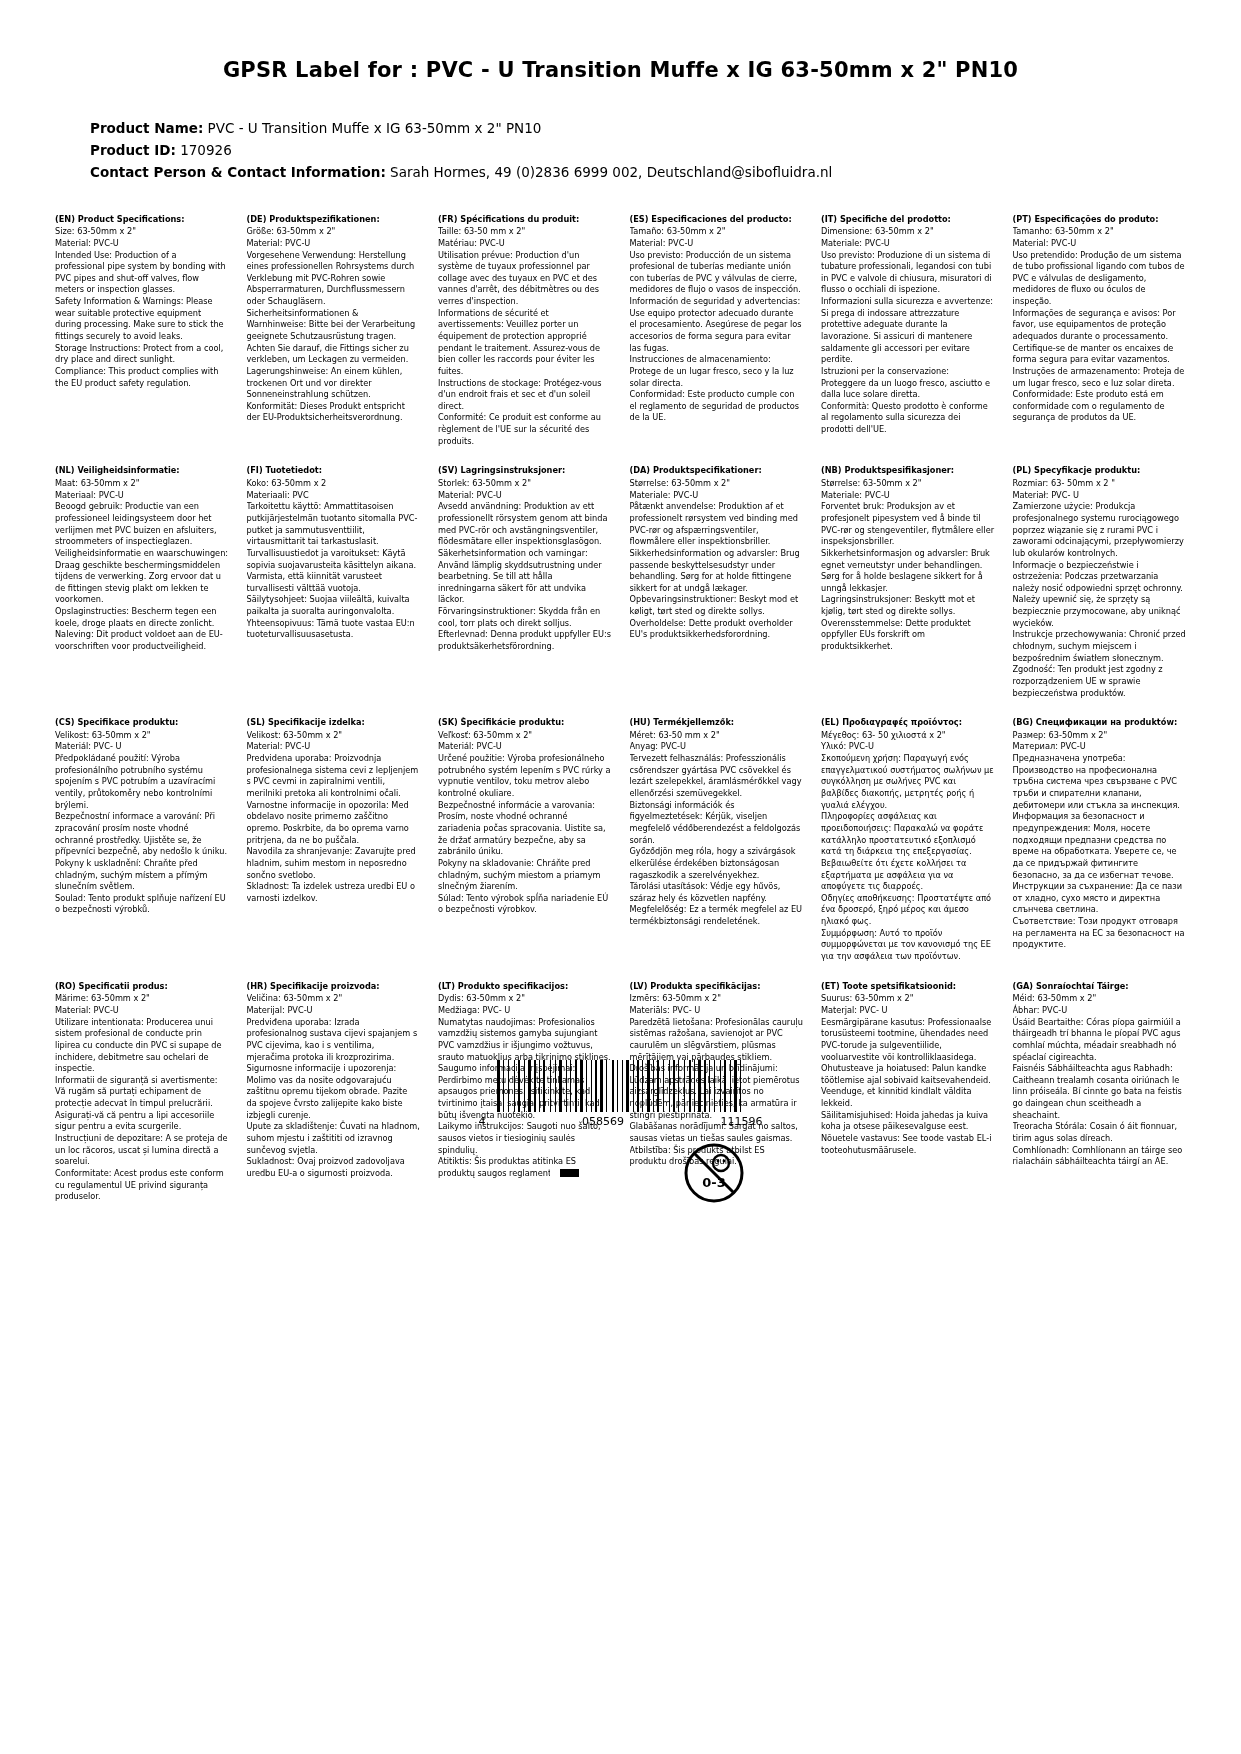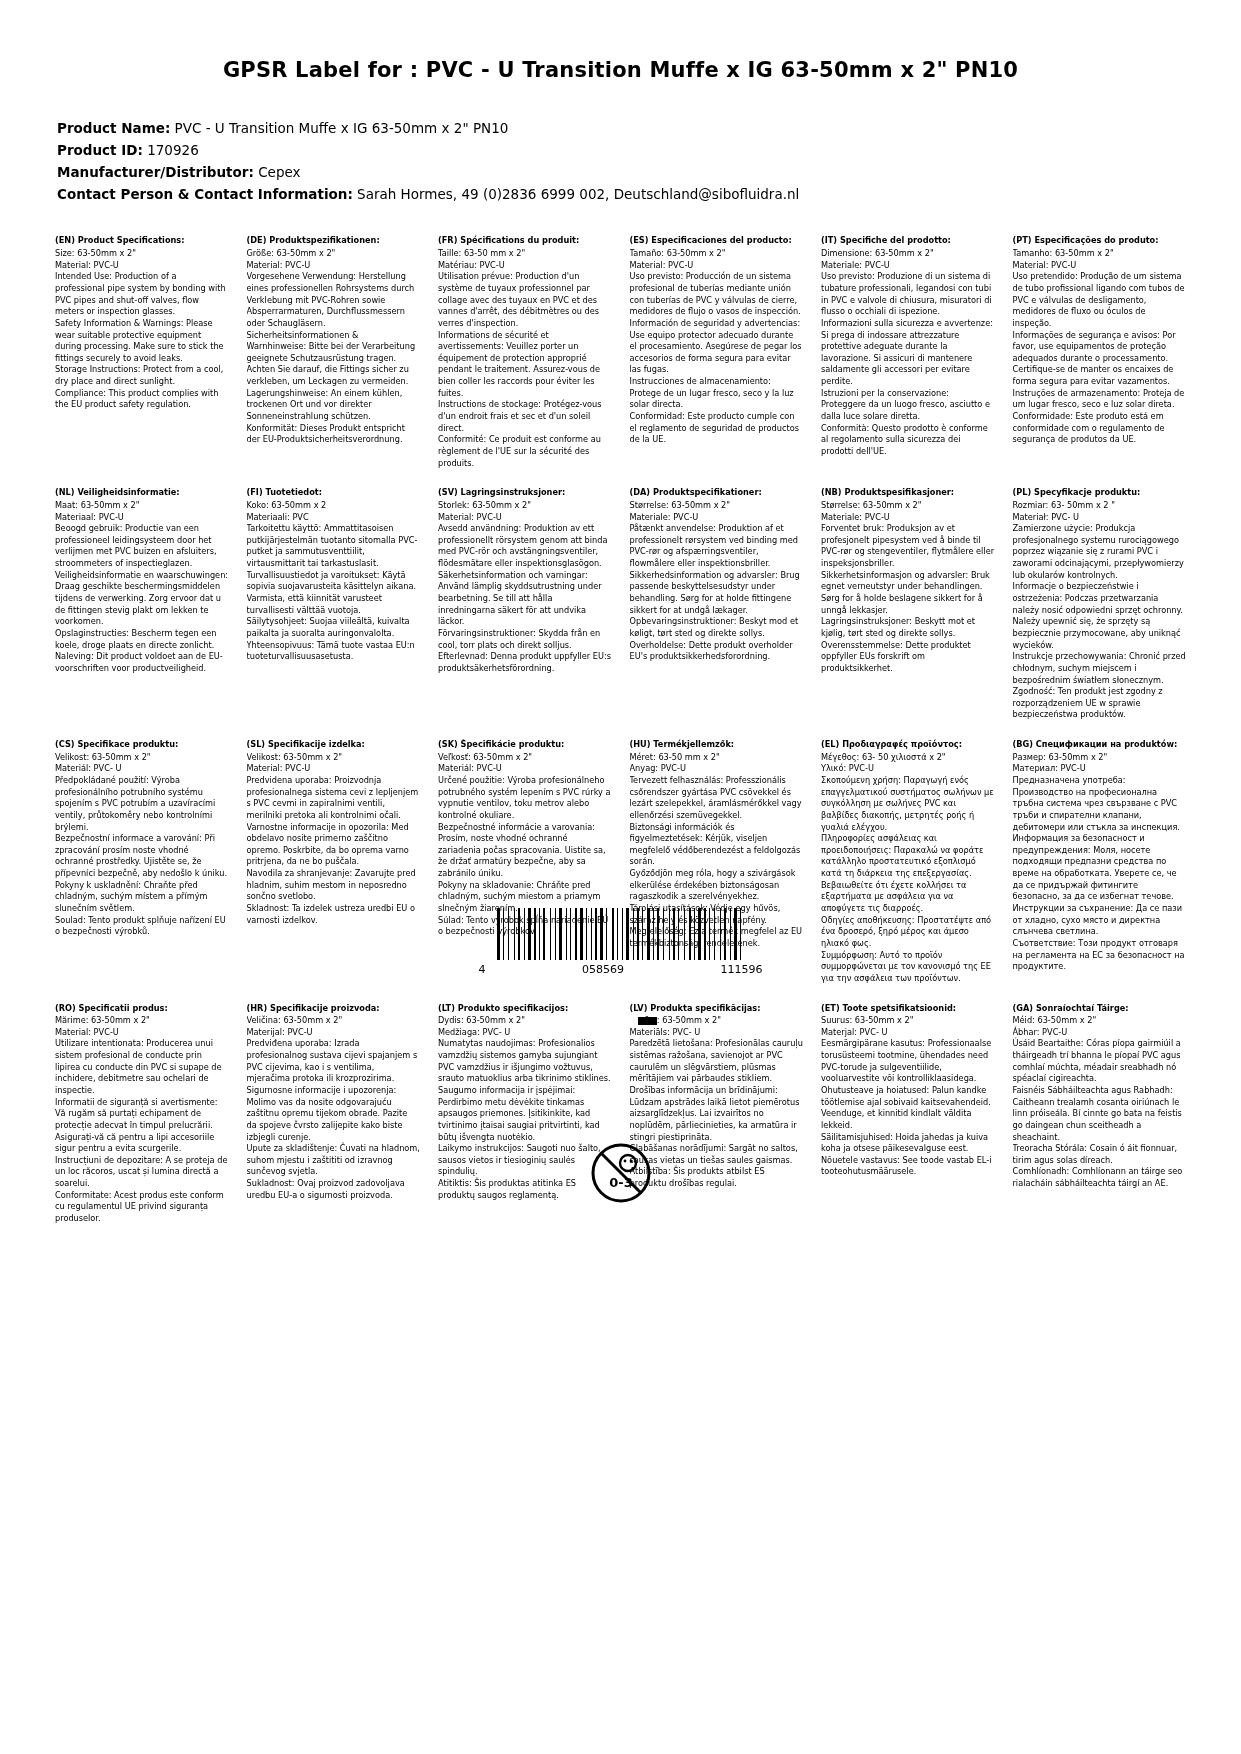--- a/index.html
+++ b/index.html
@@ -31,20 +31,21 @@
   .meta {
     margin: 0 0 30px 2px;
     font-size: 13.5px;
     line-height: 1.62;
   }
   .meta-row {
     white-space: nowrap;
   }
   .meta-label {
     font-weight: bold;
+    margin-left: 33px;
   }
   .meta-value {
     font-weight: normal;
   }
   .grid {
     display: grid;
     grid-template-columns: repeat(6, 1fr);
     column-gap: 18px;
     row-gap: 18px;
     margin-top: 14px;
@@ -96,21 +97,20 @@
     margin-top: 3px;
     padding: 0 8px;
     box-sizing: border-box;
   }
   .marks {
     display: flex;
     justify-content: center;
     align-items: center;
     gap: 90px;
     margin-top: 10px;
-    flex-direction: column;
   }
   .ce-mark {
     font-size: 0;
     line-height: 0;
   }
   .age-mark svg {
     display: block;
   }
 </style>
 </head>
@@ -123,24 +123,20 @@
   <div class="meta">
     <div class="meta-row">
       <span class="meta-label">Product Name:</span>
       <span class="meta-value">PVC - U Transition Muffe x IG 63-50mm x 2" PN10</span>
     </div>
     <div class="meta-row">
       <span class="meta-label">Product ID:</span>
       <span class="meta-value">170926</span>
     </div>
     <div class="meta-row">
-      <span class="meta-label">Manufacturer/Distributor:</span>
-      <span class="meta-value">Cepex</span>
-    </div>
-    <div class="meta-row">
       <span class="meta-label">Contact Person &amp; Contact Information:</span>
       <span class="meta-value">Sarah Hormes, 49 (0)2836 6999 002, Deutschland@sibofluidra.nl</span>
     </div>
   </div>
 
   <div class="grid">
     <div class="cell">
         <span class="cell-title">(EN) Product Specifications:</span>
         <span class="cell-body">Size: 63-50mm x 2"
 Material: PVC-U

